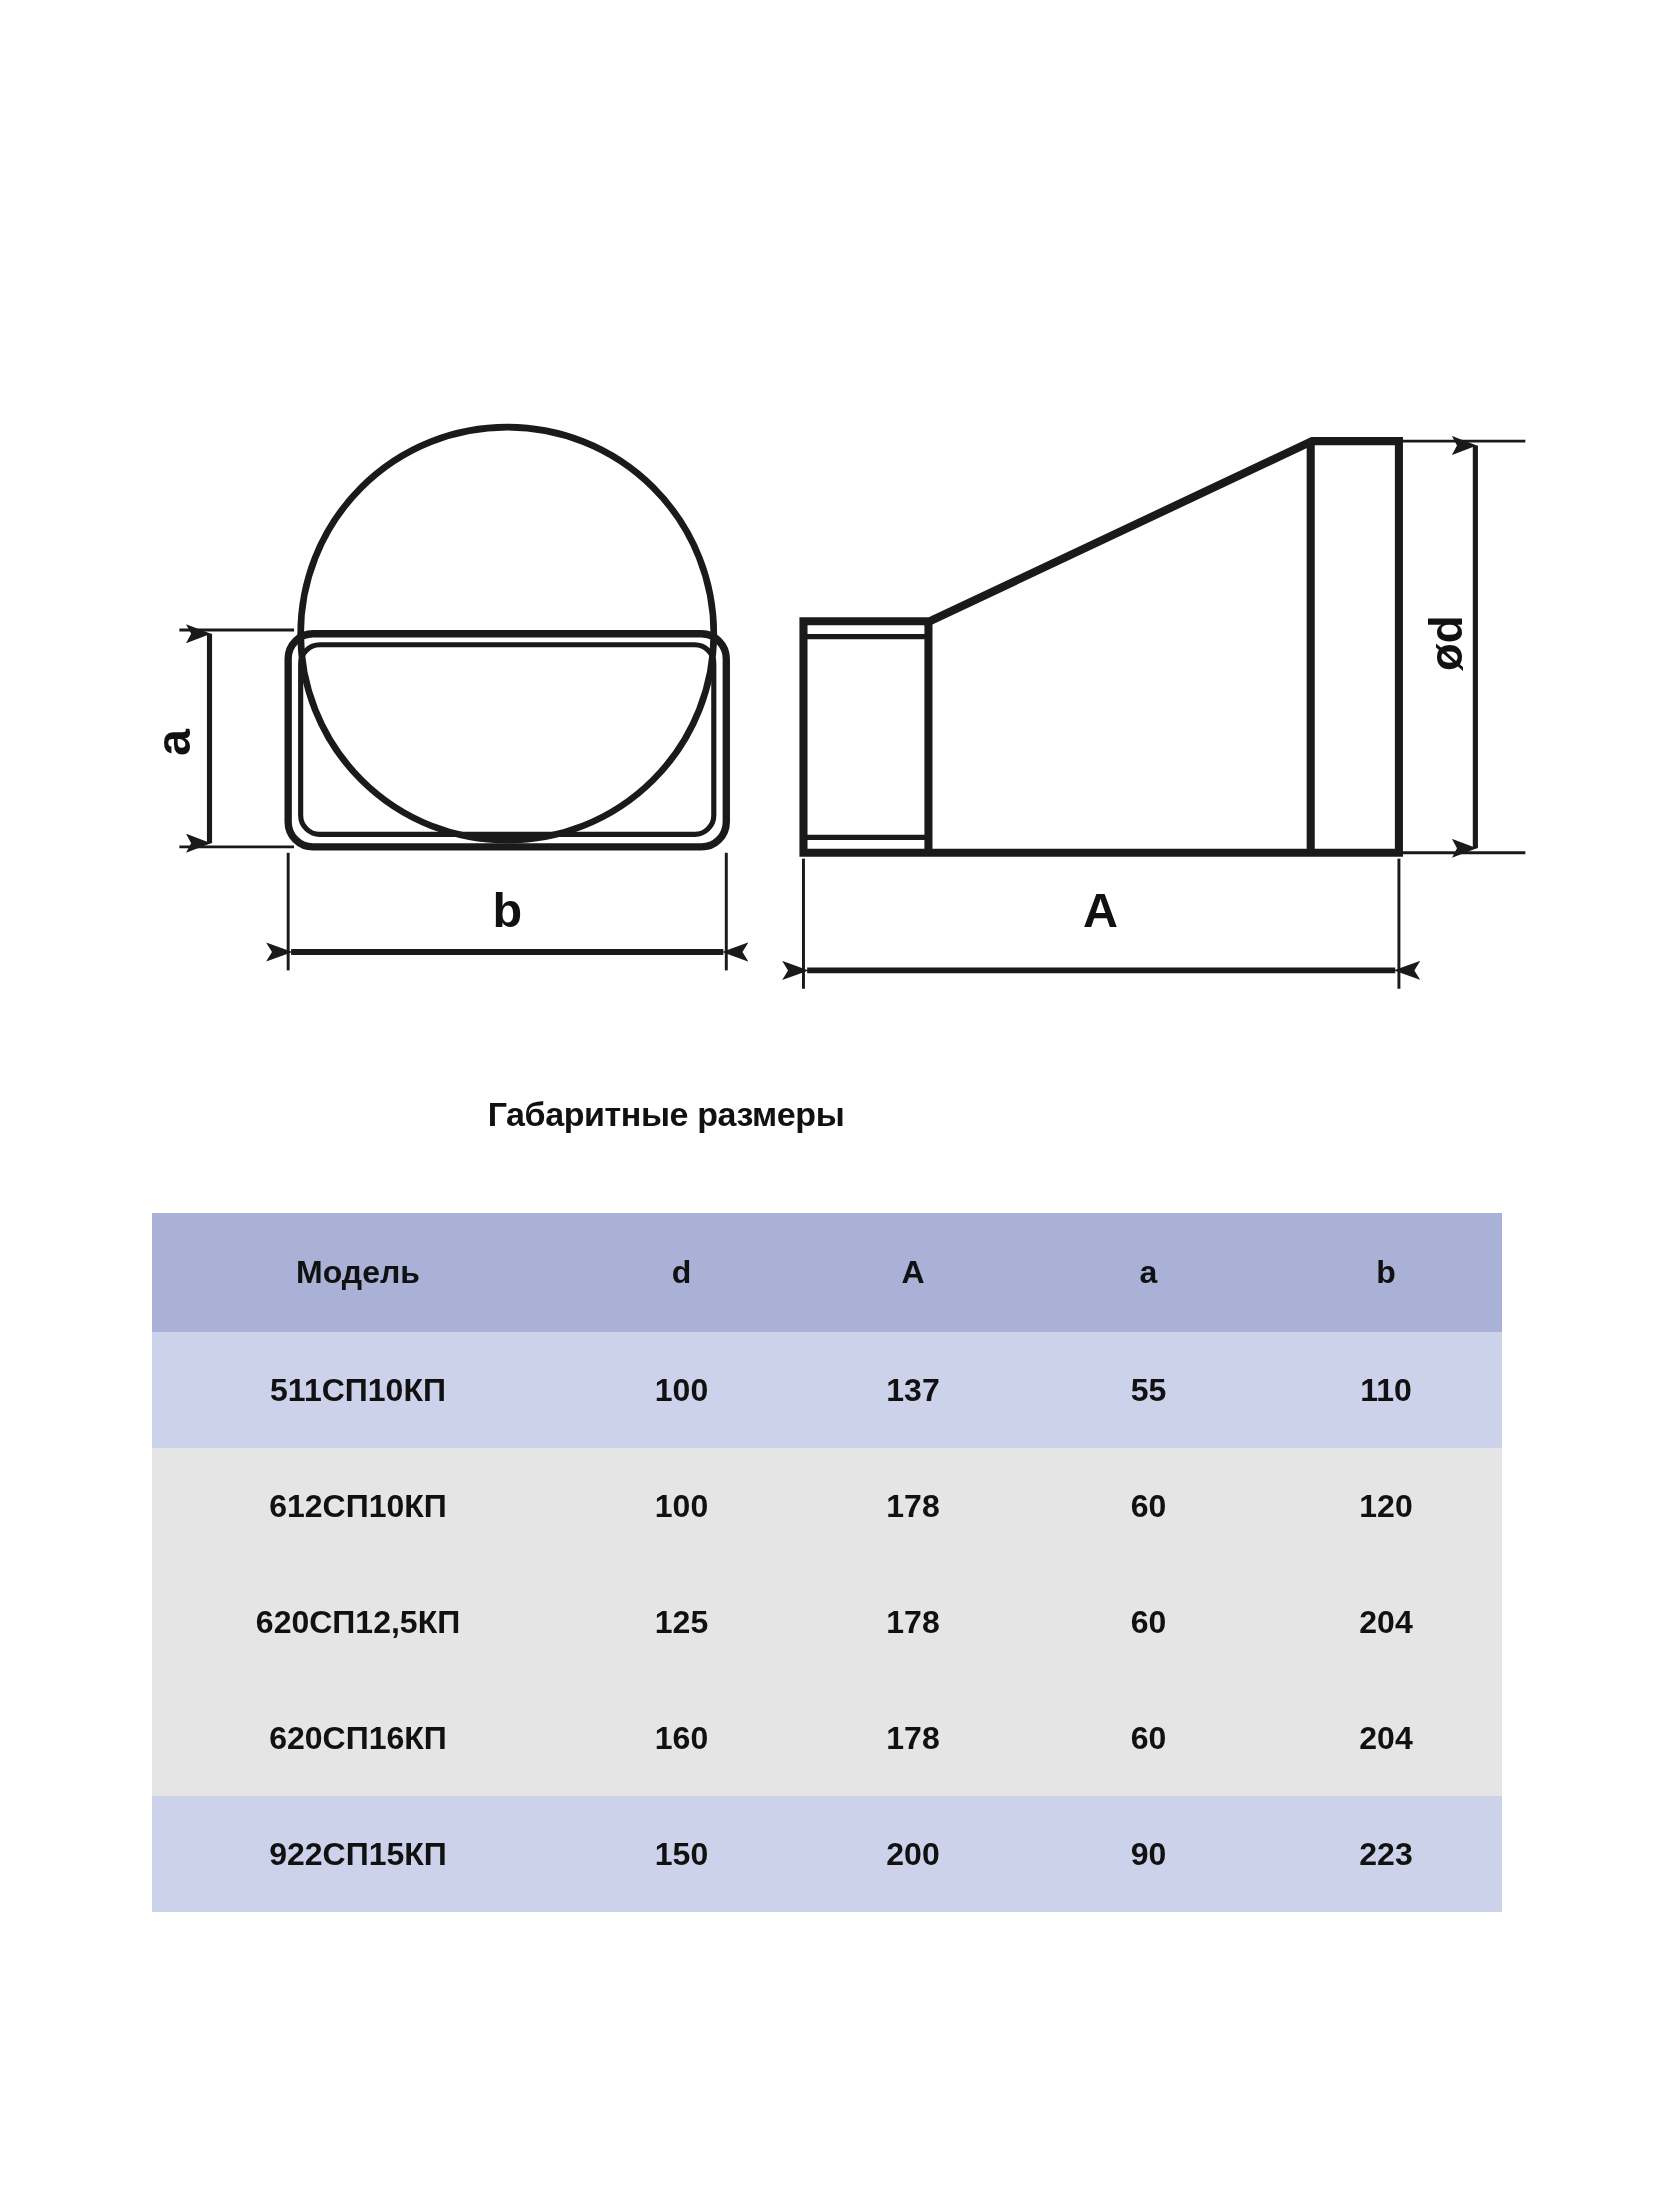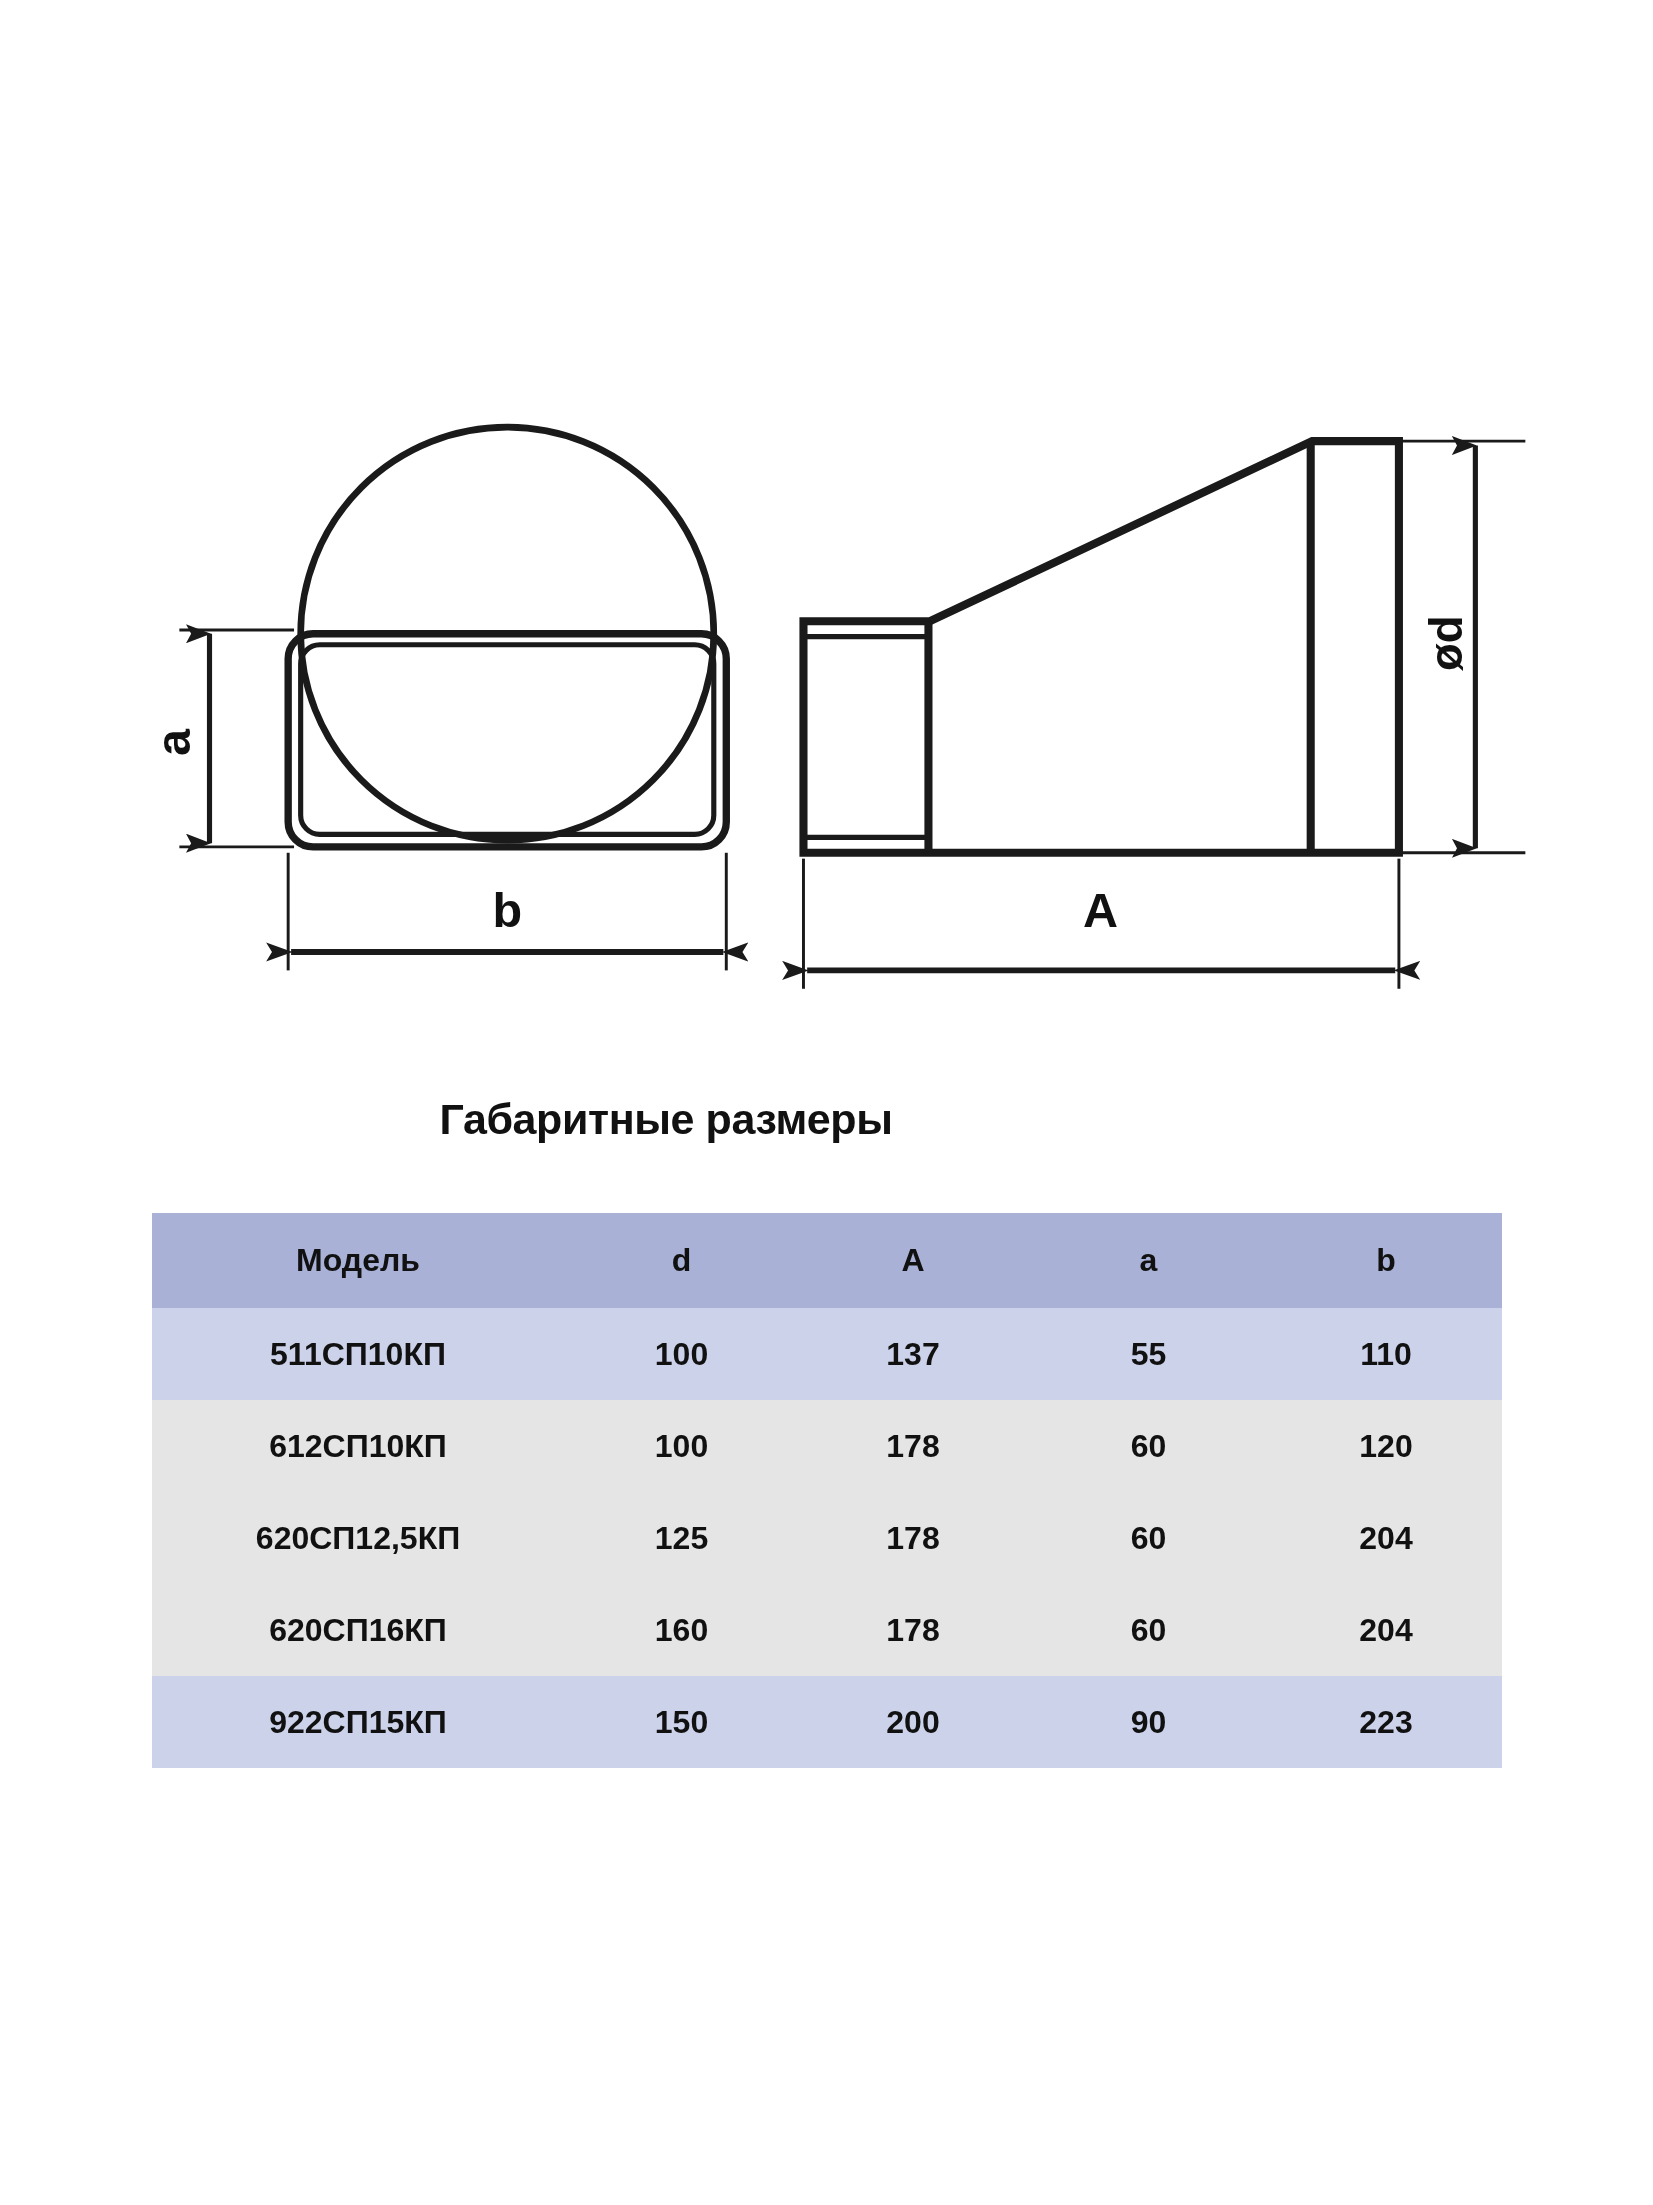--- a/index.html
+++ b/index.html
@@ -37,21 +37,21 @@
     height: 1066px;
   }
 
   
   #table-title {
     position: absolute;
     left: 0;
     top: 1095px;
     width: 1332px;
     text-align: center;
-    font-size: 43px;
+    font-size: 34px;
     font-weight: bold;
     letter-spacing: -0.4px;
     color: #111111;
   }
 
   
   #spec-table-wrap {
     position: absolute;
     left: 152px;
     top: 1213px;
@@ -68,21 +68,21 @@
   table.spec col.c-a     { width: 243px; }
   table.spec col.c-b     { width: 232px; }
 
   table.spec th,
   table.spec td {
     height: 84px;
     font-size: 32px;
     font-weight: bold;
     text-align: center;
     vertical-align: middle;
-    padding: 4px;
+    padding: 16px;
     border: none;
     color: #111111;
     white-space: nowrap;
   }
   table.spec thead th {
     background: #a9b2d6;
     height: 87px;
   }
   table.spec tbody tr.shaded td {
     background: #ccd2ea;

